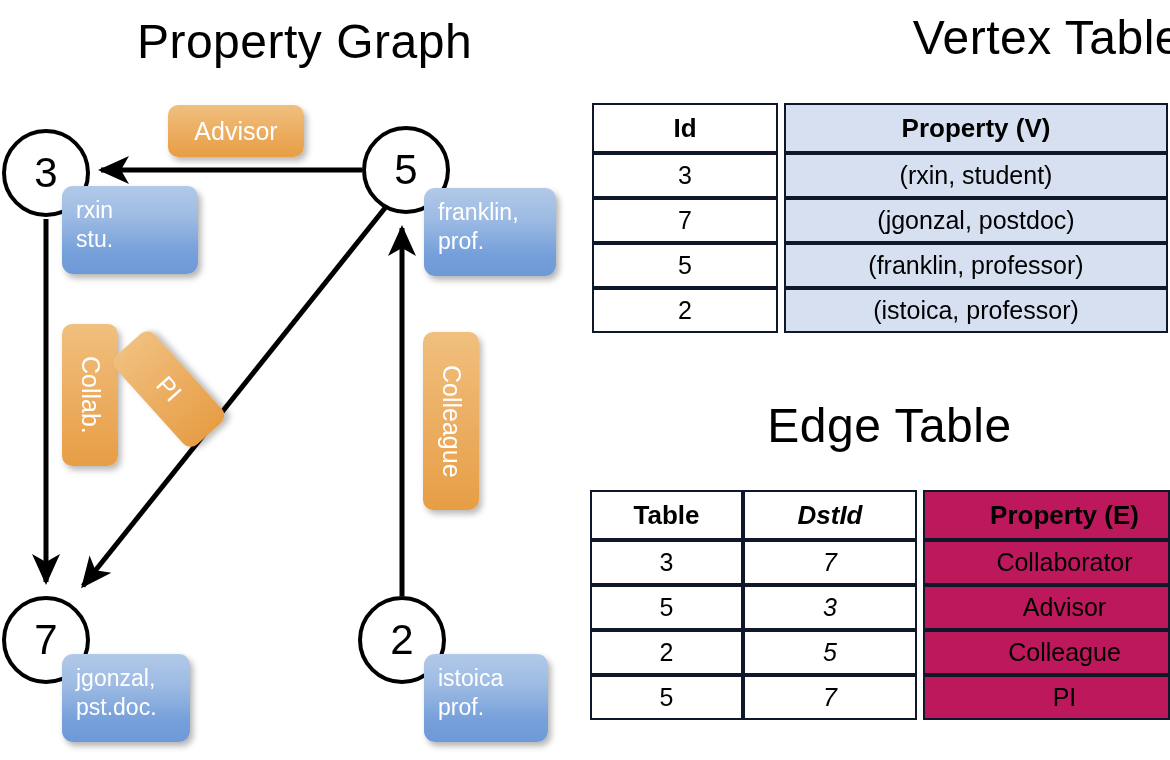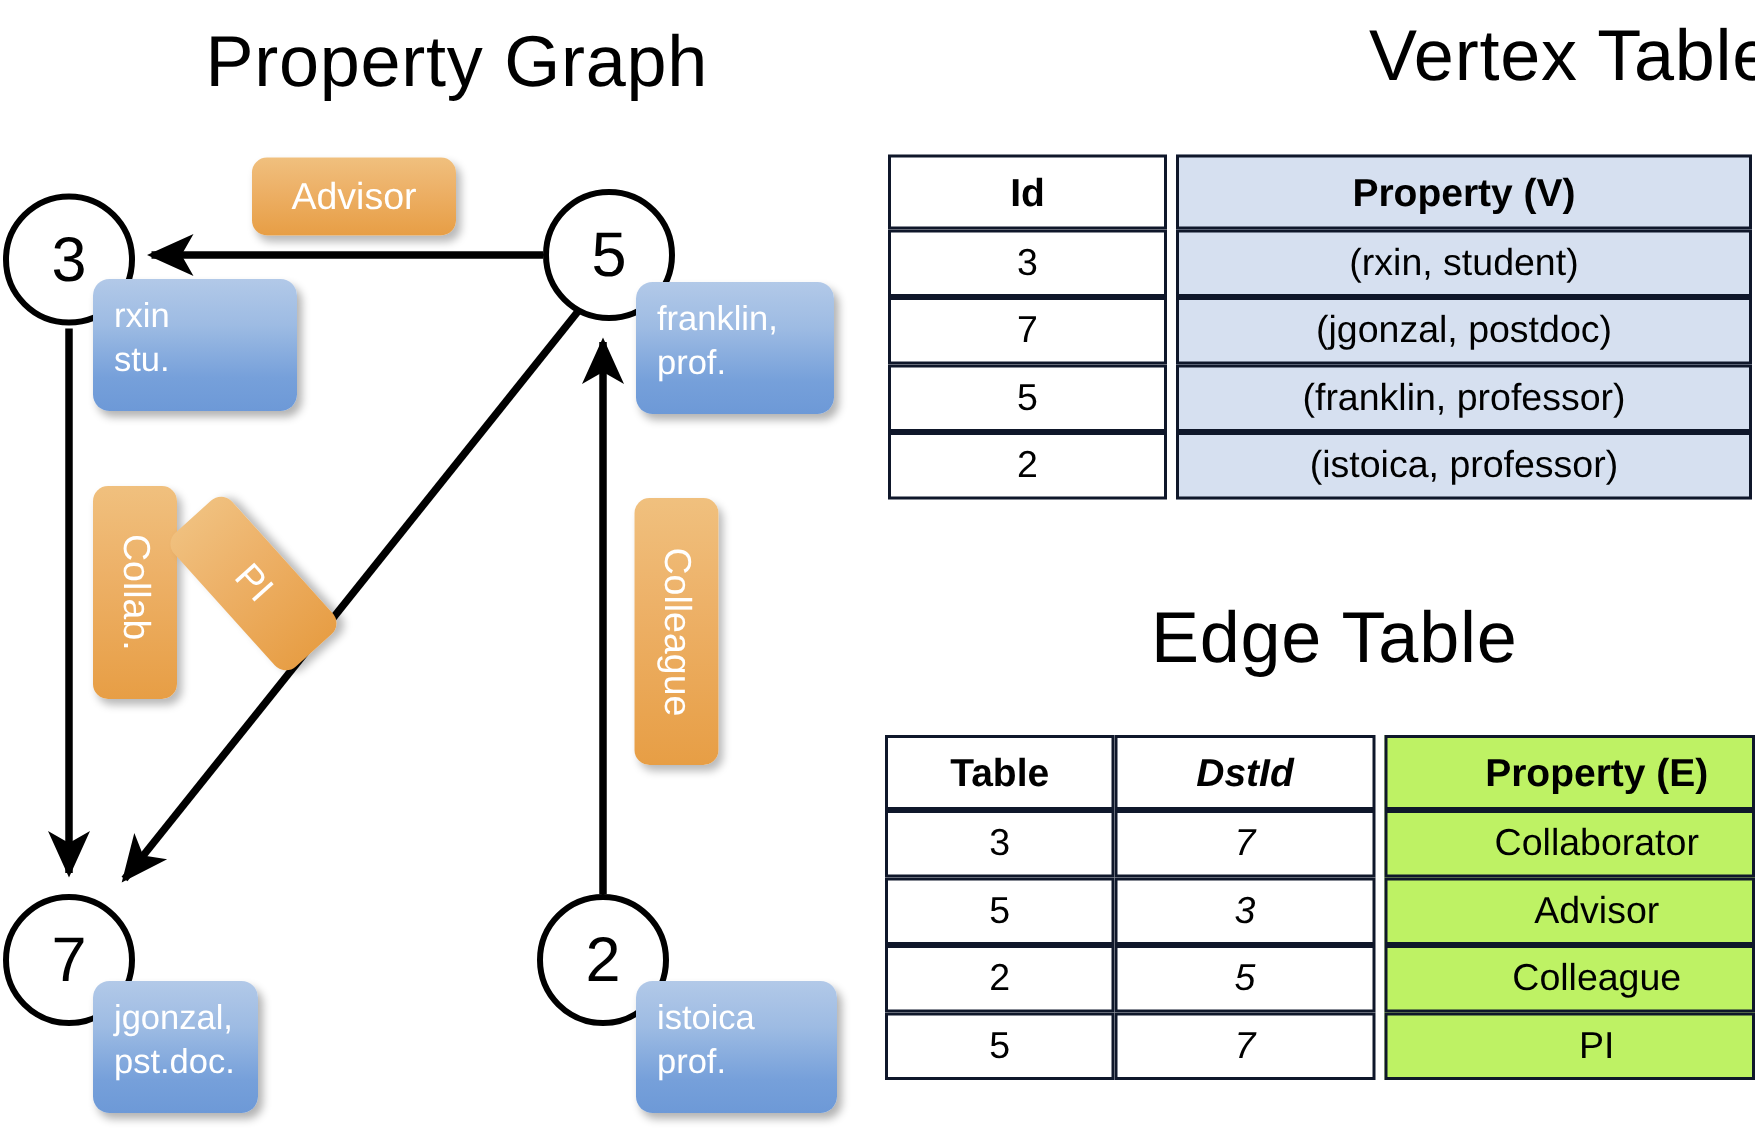--- a/index.html
+++ b/index.html
@@ -75,22 +75,22 @@
     font-weight: 300;
     line-height: 1.28;
     padding: 10px 14px;
     box-sizing: border-box;
     box-shadow: 3px 4px 6px rgba(0,0,0,0.30);
     z-index: 6;
     font-family: "Liberation Sans", sans-serif;
   }
   #pbox-rxin     { left: 62px;  top: 186px; width: 136px; height: 88px; }
   #pbox-franklin { left: 424px; top: 188px; width: 132px; height: 88px; }
-  #pbox-jgonzal  { left: 62px;  top: 654px; width: 110px; height: 88px; }
-  #pbox-istoica  { left: 424px; top: 654px; width: 134px; height: 88px; }
+  #pbox-jgonzal  { left: 62px;  top: 654px; width: 128px; height: 88px; }
+  #pbox-istoica  { left: 424px; top: 654px; width: 124px; height: 88px; }
 
   
   .ebox {
     position: absolute;
     border-radius: 10px;
     background: linear-gradient(to bottom, #f0c07e 0%, #edb168 40%, #e79e45 100%);
     color: #ffffff;
     font-size: 25px;
     font-weight: 300;
     box-sizing: border-box;
@@ -156,21 +156,21 @@
     padding: 0;
   }
   
   #vertex-table { left: 592px; top: 103px; }
   #vertex-table .col-id  { width: 186px; }
   #vertex-table .col-prop { width: 384px; background: #d6e0f0; margin-top: 29px; }
   
   #edge-table { left: 590px; top: 490px; }
   #edge-table .col-src { width: 153px; }
   #edge-table .col-dst { width: 174px; font-style: italic; }
-  #edge-table .col-prop { width: 247px; background: #bef264; padding-left: 36px; }
+  #edge-table .col-prop { width: 247px; background: #be185d; padding-left: 36px; }
 </style>
 </head>
 <body>
 
 <div class="title" id="title-property-graph">Property Graph</div>
 <div class="title" id="title-vertex-table">Vertex Table</div>
 <div class="title" id="title-edge-table">Edge Table</div>
 
 <div id="graph-panel">
 

